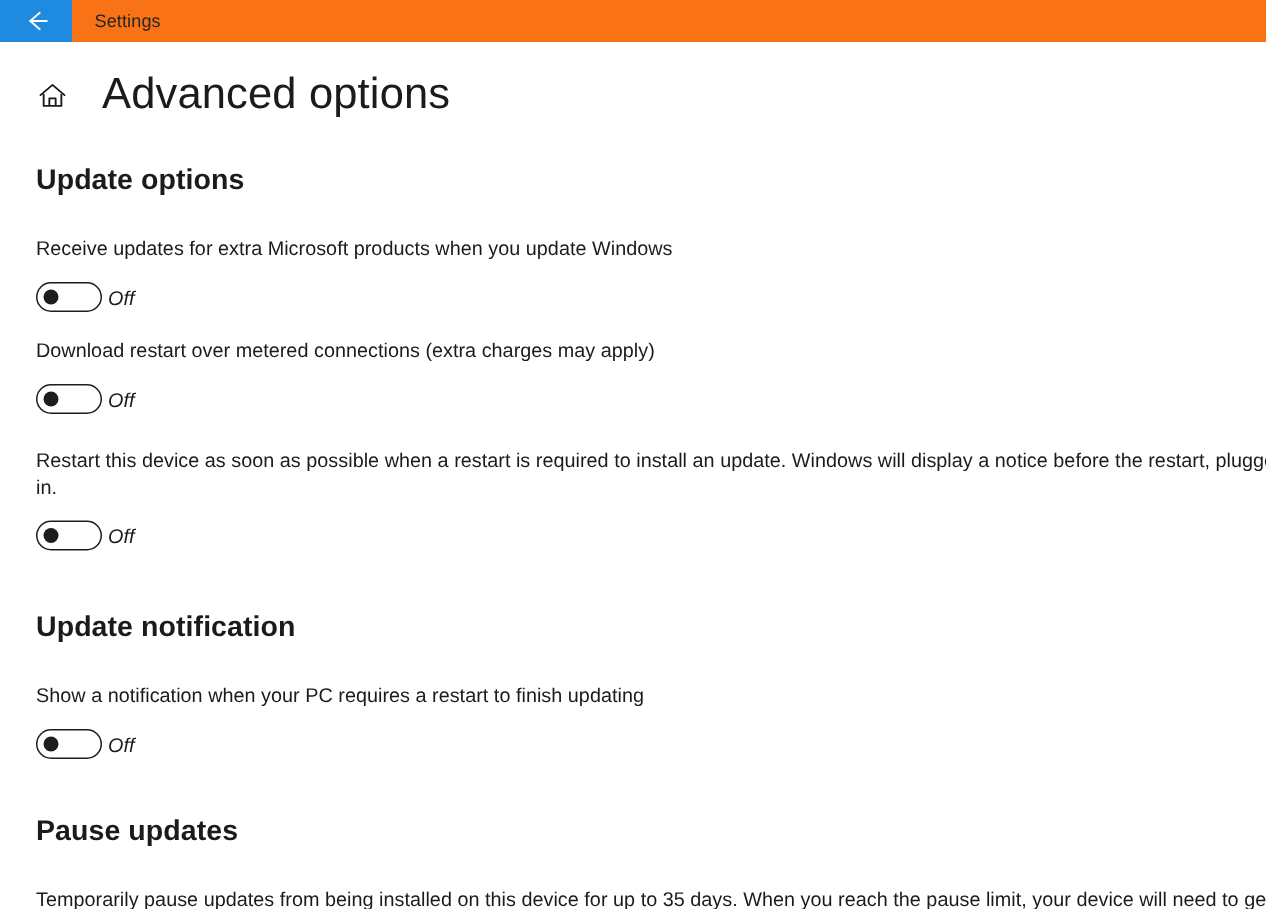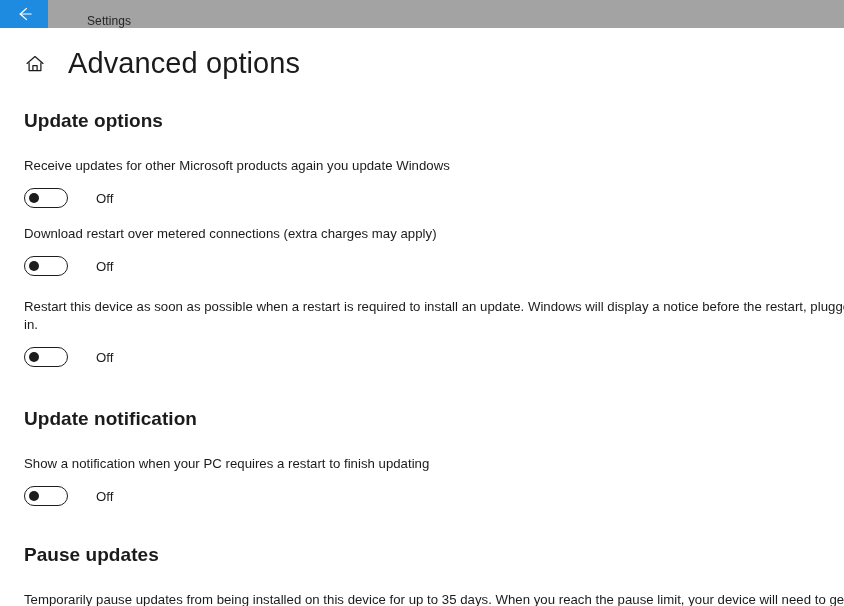--- a/index.html
+++ b/index.html
@@ -13,23 +13,22 @@
     font-family: "Liberation Sans", sans-serif;
     color: #1a1a1a;
     overflow: hidden;
     position: relative;
   }
 
   
   .titlebar {
     height: 28px;
     display: flex;
-    align-items: flex-end;
-    background: #a3a3a3;
-    gap: 24px;
+    align-items: center;
+    background: #f97316;
   }
   .back-button {
     width: 48px;
     height: 28px;
     background: #1e8ae0;
     display: flex;
     align-items: center;
     justify-content: center;
     cursor: pointer;
     flex: 0 0 auto;
@@ -114,21 +113,22 @@
     height: 10px;
     border-radius: 50%;
     background: #1d1d1d;
     top: 50%;
     left: 4px;
     transform: translateY(-50%);
   }
   .toggle-label {
     font-size: 13.2px;
     color: #1b1b1b;
-    margin-left: 28px;
+    margin-left: 4px;
+    font-style: italic;
   }
 
   
   .mt-update-options { margin-top: 32px; }
   .mt-desc-1 { margin-top: 25px; }
   .mt-toggle  { margin-top: 13px; }
   .mt-block   { margin-top: 17px; }
   .mt-block-lg{ margin-top: 22px; }
   .mt-section { margin-top: 41px; }
   .mt-section2{ margin-top: 38px; }
@@ -156,21 +156,21 @@
       <path d="M8.9 17.6 V12.6 H13.1 V17.6" stroke="#1b1b1b" stroke-width="1.25" fill="none" stroke-linejoin="round"></path>
     </svg>
   </span>
   <div class="page-title">Advanced options</div>
 </div>
 
 <div class="content">
 
   <div class="section-heading mt-update-options">Update options</div>
 
-  <div class="setting-desc mt-desc-1">Receive updates for other Microsoft products again you update Windows</div>
+  <div class="setting-desc mt-desc-1">Receive updates for extra Microsoft products when you update Windows</div>
   <div class="toggle-row mt-toggle">
     <div class="toggle">
       <span class="knob"></span>
     </div>
     <span class="toggle-label">Off</span>
   </div>
 
   <div class="setting-desc mt-block">Download restart over metered connections (extra charges may apply)</div>
   <div class="toggle-row mt-toggle">
     <div class="toggle">

